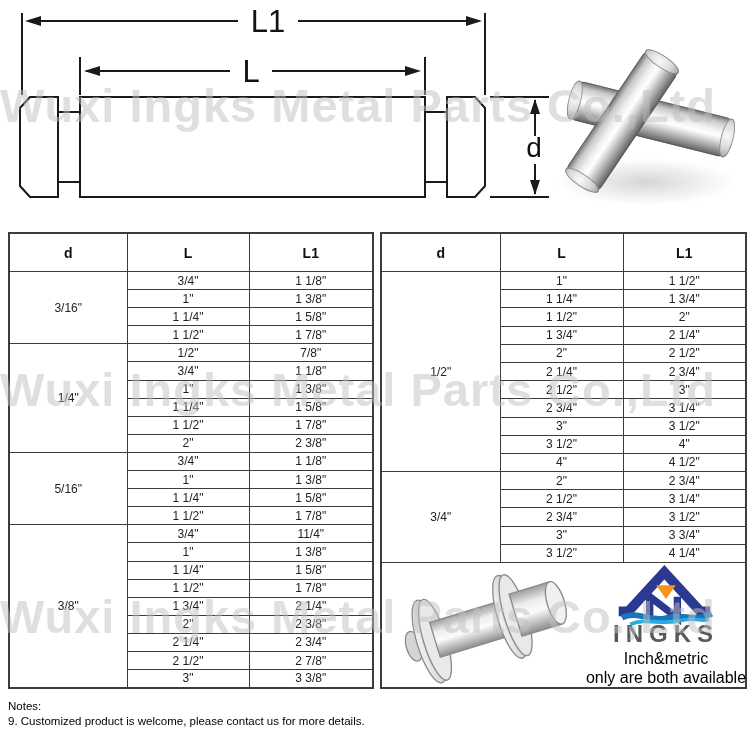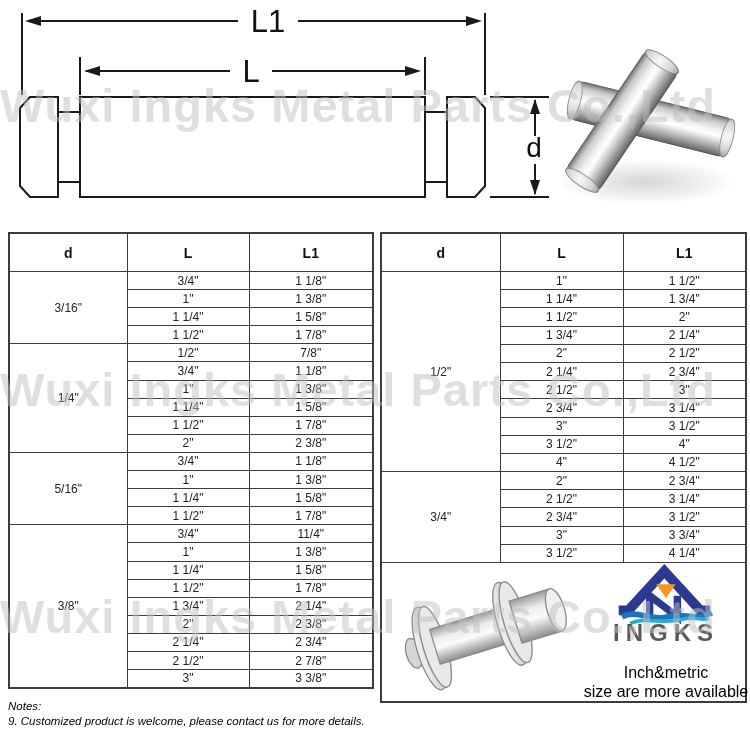--- a/index.html
+++ b/index.html
@@ -44,24 +44,24 @@
   .spec-table td{
     border:1px solid #3c3c3c;text-align:center;vertical-align:middle;
     font-size:12px;padding:0;color:#222;
   }
   .spec-table{border:2px solid #3c3c3c;}
   .spec-table tr.hrow td{height:37px;font-weight:bold;font-size:14px;color:#111;}
   .spec-table td.bottom-cell{height:124px;padding:0;}
   .bottom-flex{display:flex;align-items:center;height:100%;}
   .brand-col{width:158px;display:flex;flex-direction:column;align-items:center;margin-left:2px;}
   .brand-name{font-size:24px;font-weight:bold;letter-spacing:6px;color:#58595b;margin-top:-6px;}
-  .brand-line1{font-size:16px;color:#000;margin-top:17px;}
+  .brand-line1{font-size:16px;color:#000;margin-top:2px;}
   .brand-line2{font-size:16px;color:#000;margin-top:1px;white-space:nowrap;}
   
-  #notes{position:absolute;left:8px;top:699px;z-index:2;font-size:11.5px;line-height:15px;color:#000;font-style:italic;}
+  #notes{position:absolute;left:8px;top:699px;z-index:2;font-size:11.5px;line-height:15px;color:#000;}
 </style>
 </head>
 <body>
 
 <svg id="drawing" width="750" height="228" viewBox="0 0 750 228">
   <g stroke="#1a1a1a" stroke-width="2" fill="none">
     <line x1="22" y1="13" x2="22" y2="95"></line>
     <line x1="485" y1="13" x2="485" y2="95"></line>
     <line x1="28" y1="21" x2="238" y2="21"></line>
     <line x1="298" y1="21" x2="478" y2="21"></line>
@@ -325,21 +325,21 @@
           <div class="brand-col">
             <svg width="112" height="62" viewBox="0 0 132 76">
               <path d="M8,58 L20,58 L64,10 L108,58 L120,58" fill="none" stroke-width="12" stroke="#2b3990"></path>
               <polygon points="54,26 78,26 66,43" fill="#f7941d"></polygon>
               <path d="M46,66 L46,40 L80,66 L80,40" fill="none" stroke-width="9" stroke="#2b3990"></path>
               <path d="M12,66 C30,56 48,72 68,66 C88,60 102,72 122,61" fill="none" stroke-width="7" stroke="#1b75bc"></path>
               <path d="M22,74 C42,65 62,76 86,69 C100,65 110,71 118,68" fill="none" stroke-width="4.5" stroke="#29abe2"></path>
             </svg>
             <div class="brand-name">INGKS</div>
             <div class="brand-line1">Inch&amp;metric</div>
-            <div class="brand-line2">size are more available</div>
+            <div class="brand-line2">only are both available</div>
           </div>
         </div>
       </td>
     </tr>
   </tbody>
 </table>
 
 <div id="notes">
   <div>Notes:</div>
   <div>9. Customized product is welcome, please contact us for more details.</div>

